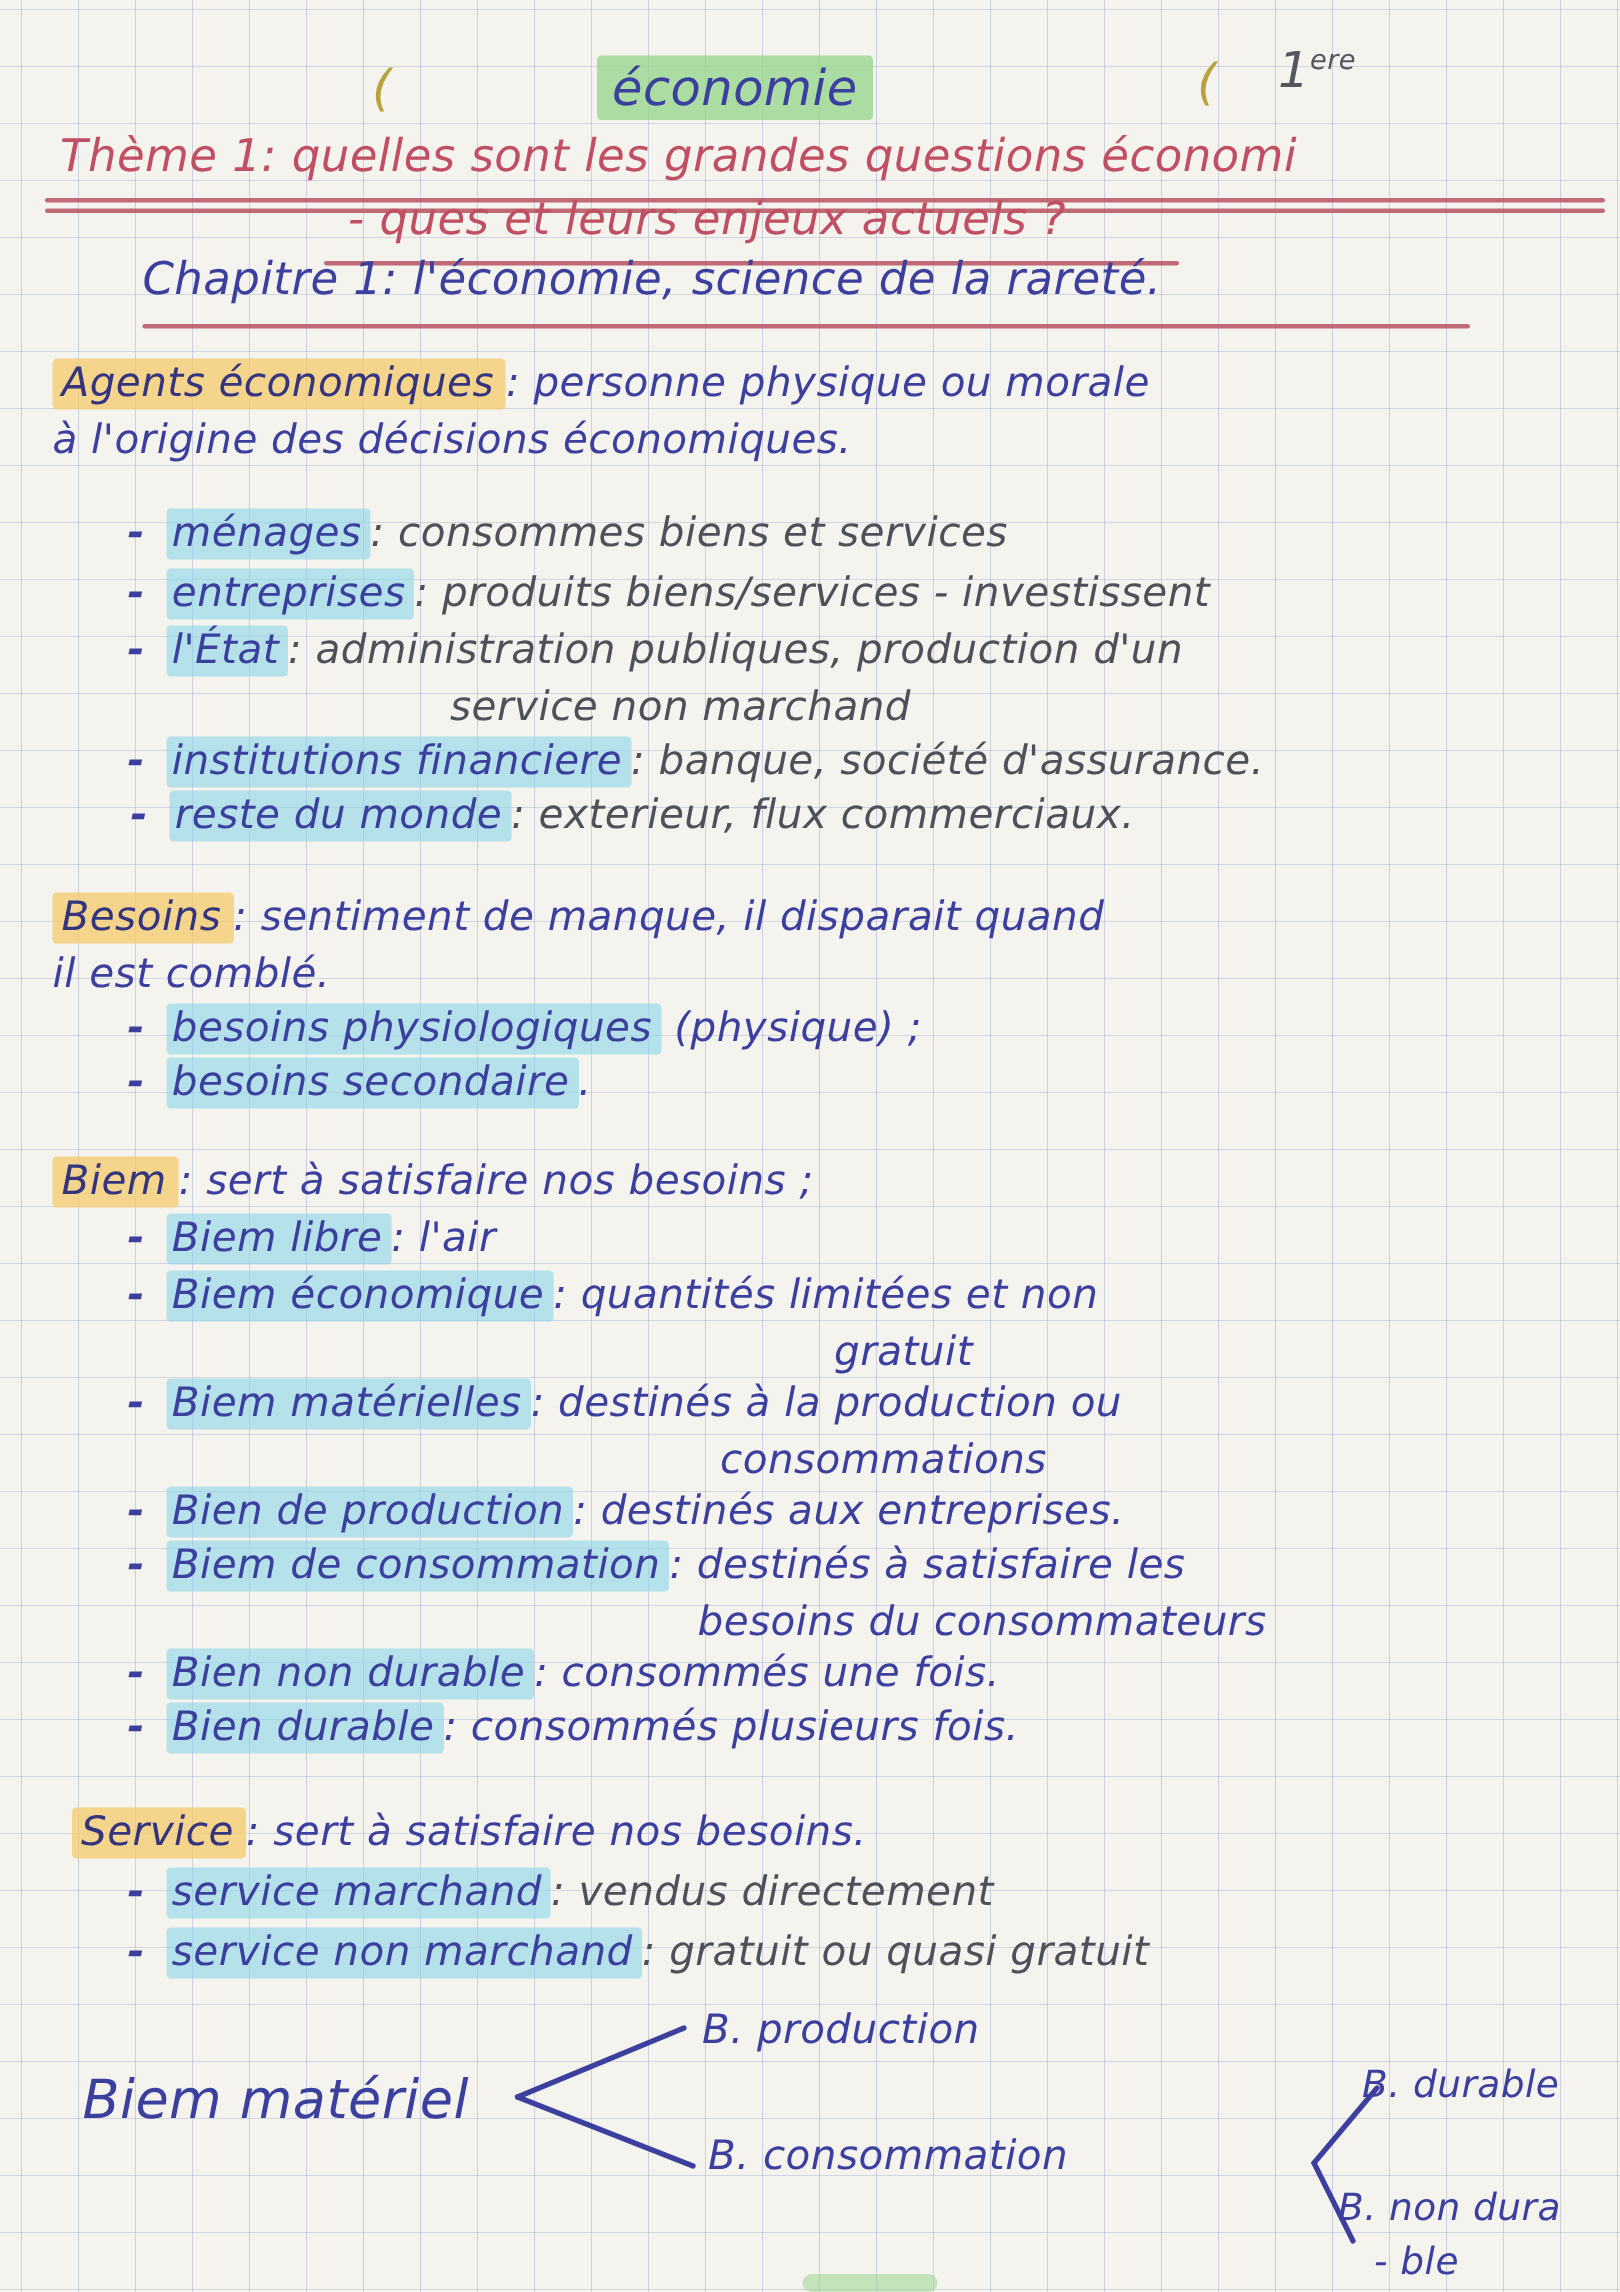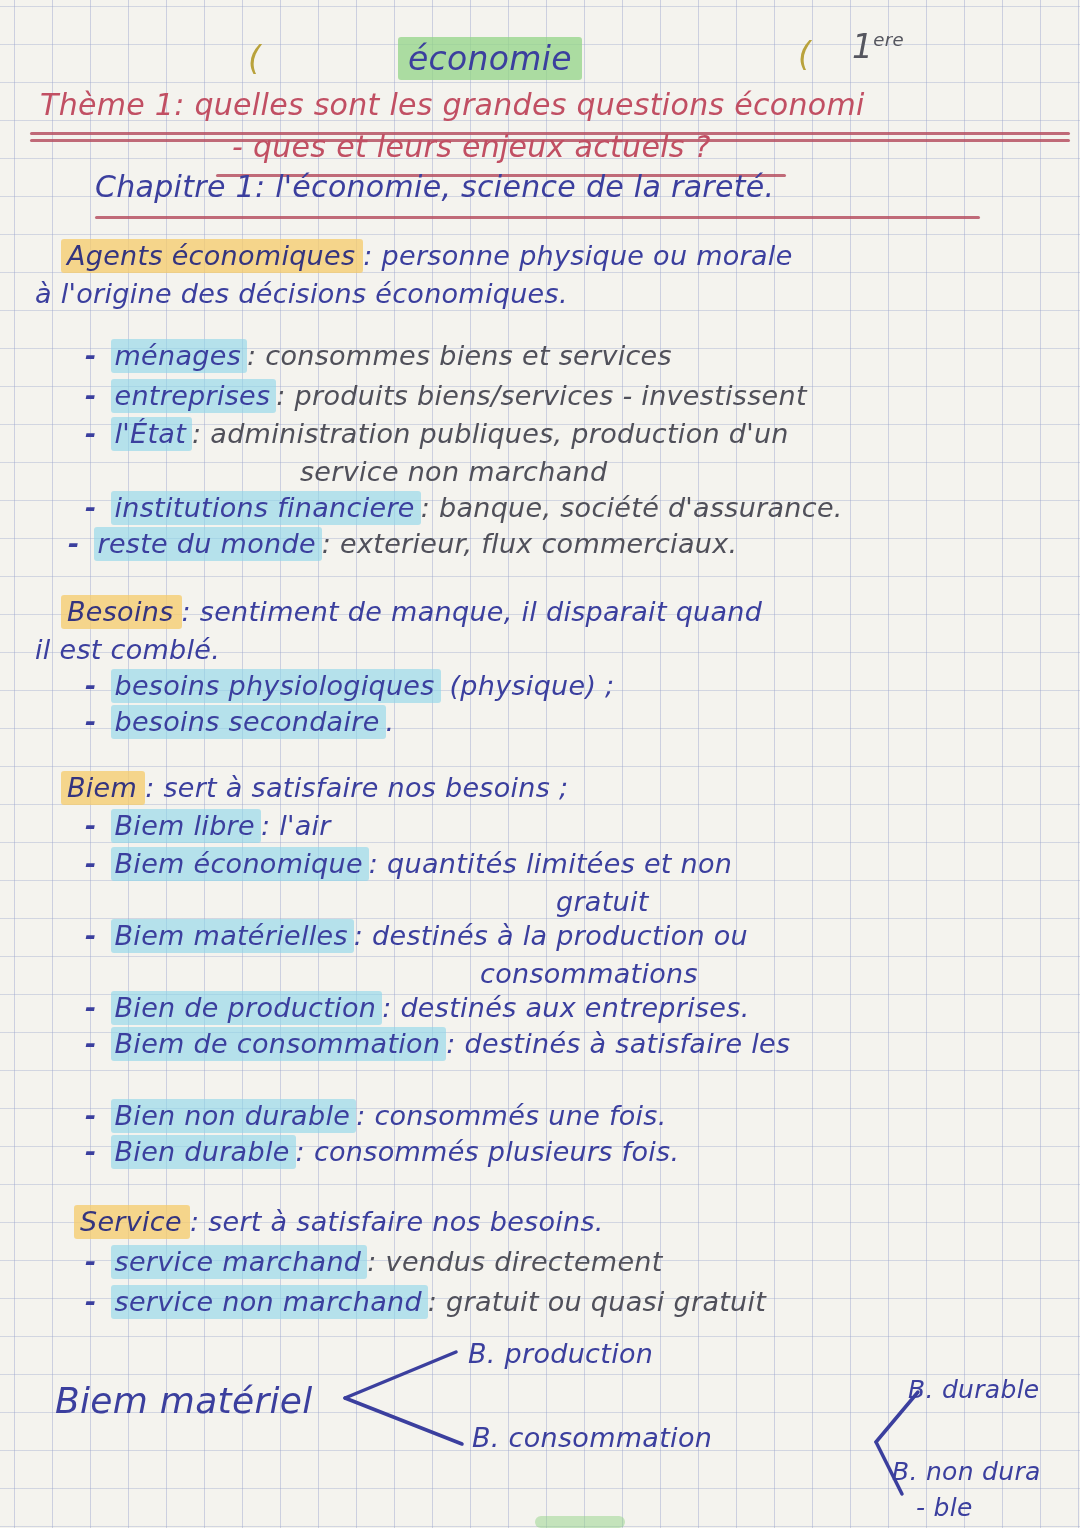--- a/index.html
+++ b/index.html
@@ -12,21 +12,21 @@
       linear-gradient(to right, rgba(155,165,205,0.45) 1px, transparent 1px),
       linear-gradient(to bottom, rgba(155,165,205,0.38) 1px, transparent 1px);
     background-size:38px 38px;
     background-position:14px 6px;
     font-family:"DejaVu Sans", sans-serif;
     font-style:italic;
     letter-spacing:0.3px;
   }
   .row{position:absolute;white-space:nowrap;line-height:1.15;}
   .blue{color:#3b3f9e;}
-  .dblue{color:#34347f;margin-left:26px;}
+  .dblue{color:#34347f;}
   .dark{color:#50505a;}
   .red{color:#c14f63;}
   .olive{color:#b9a23c;}
   .gray{color:#55565f;}
   .hl-y{background:rgba(246,203,105,0.75);padding:1px 8px 2px 6px;border-radius:3px;}
   .hl-g{background:rgba(147,212,135,0.75);padding:2px 10px;border-radius:3px;}
   .hl-b{background:rgba(138,214,234,0.60);padding:1px 6px 2px 4px;border-radius:3px;}
   .bullet{display:inline-block;margin-right:14px;font-weight:bold;color:#3b3f9e;}
   .uline{position:absolute;height:3px;background:#b65163;border-radius:2px;opacity:0.85;}
   .t-title{font-size:33px;}
@@ -71,21 +71,21 @@
   <div class="row t-body" style="left:85px;top:340px;">
     <span class="bullet">-</span><span class="hl-b blue">ménages</span><span class="dark">: consommes biens et services</span>
   </div>
   <div class="row t-body" style="left:85px;top:418px;">
     <span class="bullet">-</span><span class="hl-b blue">l'État</span><span class="dark">: administration publiques, production d'un</span>
   </div>
   <div class="row t-body dark" style="left:300px;top:456px;">service non marchand</div>
   <div class="row t-body" style="left:85px;top:492px;">
     <span class="bullet">-</span><span class="hl-b blue">institutions financiere</span><span class="dark">: banque, société d'assurance.</span>
   </div>
-  <div class="row t-body" style="left:68px;top:528px;text-align:center;">
+  <div class="row t-body" style="left:87px;top:528px;text-align:center;">
     <span class="bullet">-</span><span class="hl-b blue">reste du monde</span><span class="dark">: exterieur, flux commerciaux.</span>
   </div>
 
   <div class="row t-body" style="left:35px;top:596px;">
     <span class="hl-y dblue">Besoins</span><span class="blue">: sentiment de manque, il disparait quand</span>
   </div>
   <div class="row t-body blue" style="left:35px;top:634px;">il est comblé.</div>
   <div class="row t-body" style="left:85px;top:670px;">
     <span class="bullet">-</span><span class="hl-b blue">besoins physiologiques</span><span class="blue"> (physique) ;</span>
   </div>
@@ -106,20 +106,21 @@
   <div class="row t-body" style="left:85px;top:920px;">
     <span class="bullet">-</span><span class="hl-b blue">Biem matérielles</span><span class="blue">: destinés à la production ou</span>
   </div>
   <div class="row t-body blue" style="left:480px;top:958px;">consommations</div>
   <div class="row t-body" style="left:85px;top:992px;">
     <span class="bullet">-</span><span class="hl-b blue">Bien de production</span><span class="blue">: destinés aux entreprises.</span>
   </div>
   <div class="row t-body" style="left:85px;top:1028px;">
     <span class="bullet">-</span><span class="hl-b blue">Biem de consommation</span><span class="blue">: destinés à satisfaire les</span>
   </div>
+  <div class="row t-body blue" style="left:465px;top:1066px;">besoins du consommateurs</div>
   <div class="row t-body" style="left:85px;top:1100px;">
     <span class="bullet">-</span><span class="hl-b blue">Bien non durable</span><span class="blue">: consommés une fois.</span>
   </div>
   <div class="row t-body" style="left:85px;top:1136px;">
     <span class="bullet">-</span><span class="hl-b blue">Bien durable</span><span class="blue">: consommés plusieurs fois.</span>
   </div>
 
   <div class="row t-body" style="left:48px;top:1206px;">
     <span class="hl-y dblue">Service</span><span class="blue">: sert à satisfaire nos besoins.</span>
   </div>

